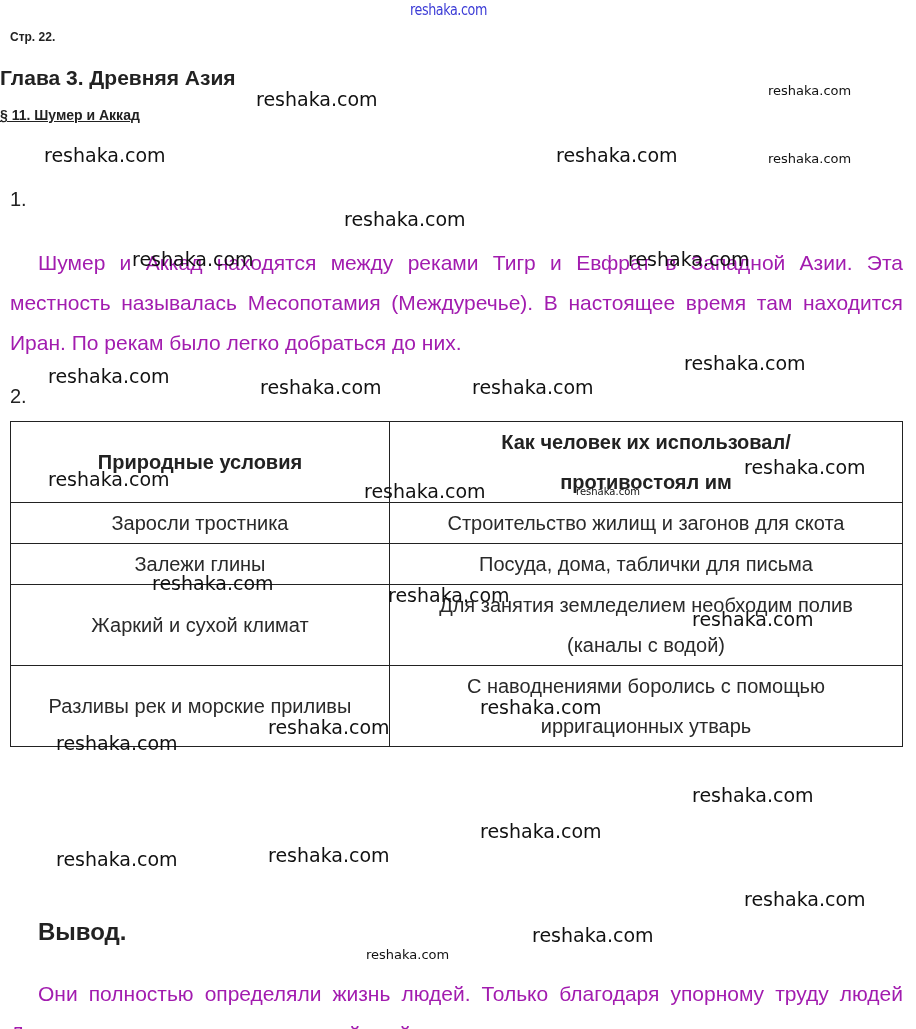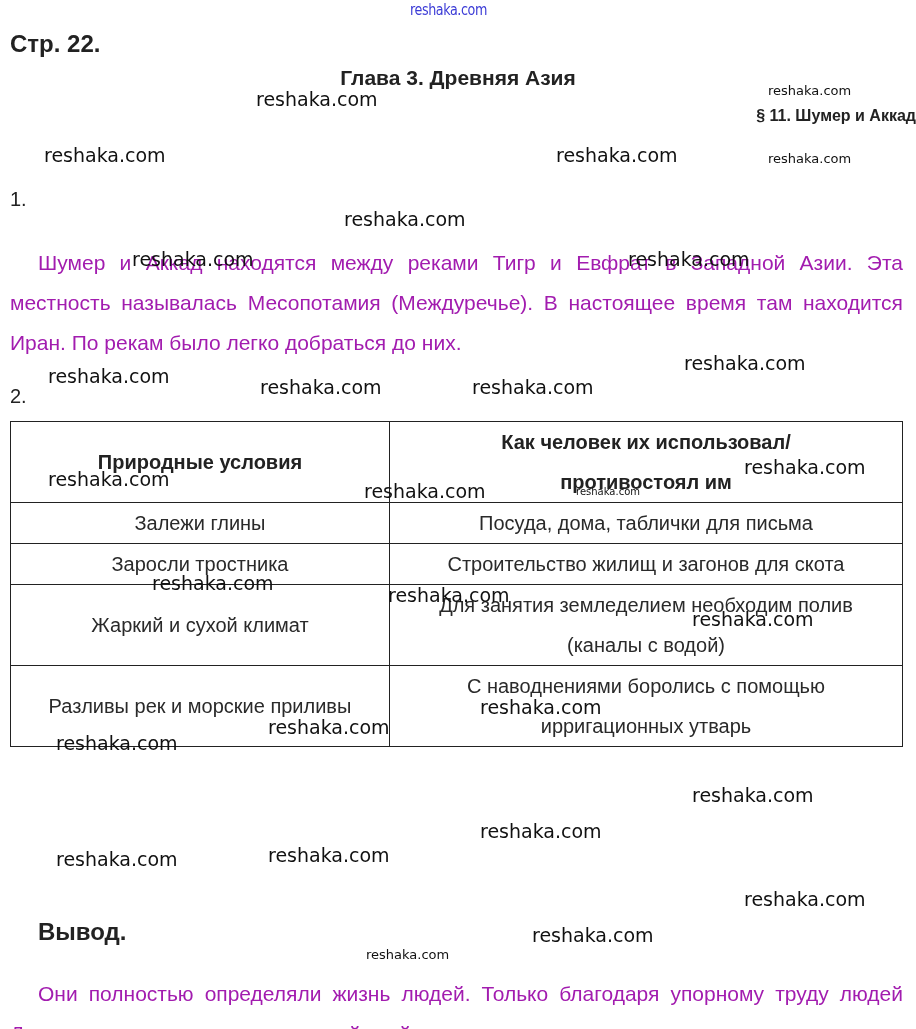--- a/index.html
+++ b/index.html
@@ -5,23 +5,23 @@
     html, body { margin: 0; padding: 0; background: #ffffff; }
     body {
       width: 916px; height: 1029px; position: relative; overflow: hidden;
       font-family: "Liberation Sans", sans-serif; color: #1a1a1a;
     }
     .abs { position: absolute; white-space: nowrap; }
     .top-wm {
       left: 410px; top: 1px; font-size: 15px; color: #3b3bd6;
       font-family: "DejaVu Sans", sans-serif; letter-spacing: -0.5px; transform: scaleX(0.85); transform-origin: left;
     }
-    .page-label { left: 10px; top: 30px; font-size: 24px; font-weight: bold; color: #222; }
-    .chapter { left: 0; width: 916px; text-align: center; top: 66px; font-size: 21px; font-weight: bold; color: #222; }
-    .para-title { left: 0; width: 916px; text-align: right; top: 107px; font-size: 16px; font-weight: bold; color: #222; }
+    .page-label { left: 10px; top: 30px; font-size: 12px; font-weight: bold; color: #222; }
+    .chapter { left: 0; width: 916px; text-align: left; top: 66px; font-size: 21px; font-weight: bold; color: #222; }
+    .para-title { left: 0; width: 916px; text-align: left; top: 107px; font-size: 14px; font-weight: bold; color: #222; text-decoration: underline; }
     .q-num { left: 10px; font-size: 20px; color: #222; }
     .body-text {
       position: absolute; left: 10px; width: 893px; font-size: 21px; line-height: 40px;
       text-align: justify; color: #a21caf; margin-top: 24px;
     }
     .body-text .indent { display: inline-block; width: 28px; }
     .wm { position: absolute; white-space: nowrap; font-family: "DejaVu Sans", sans-serif; color: #111; font-size: 19px; }
     .wm.small { font-size: 13px; }
     .wm.tiny { font-size: 10px; }
 
@@ -58,27 +58,27 @@
       <col class="c2">
     </colgroup>
   <tbody>
       <tr style="height:81px;">
     <th>Природные условия</th>
     <th>
       <div>Как человек их использовал/</div>
       <div>противостоял им</div>
     </th>
   </tr>
+  <tr style="height:41px;">
+    <td style="vertical-align:top;">Заросли тростника</td>
+    <td style="vertical-align:top;">Строительство жилищ и загонов для скота</td>
+  </tr>
   <tr style="height:40px;">
     <td style="vertical-align:top;">Залежи глины</td>
     <td style="vertical-align:top;">Посуда, дома, таблички для письма</td>
-  </tr>
-  <tr style="height:41px;">
-    <td style="vertical-align:top;">Заросли тростника</td>
-    <td style="vertical-align:top;">Строительство жилищ и загонов для скота</td>
   </tr>
   <tr style="height:81px;">
     <td>Жаркий и сухой климат</td>
     <td>
       <div>Для занятия земледелием необходим полив</div>
       <div>(каналы с водой)</div>
     </td>
   </tr>
   <tr style="height:80px;">
     <td>Разливы рек и морские приливы</td>

